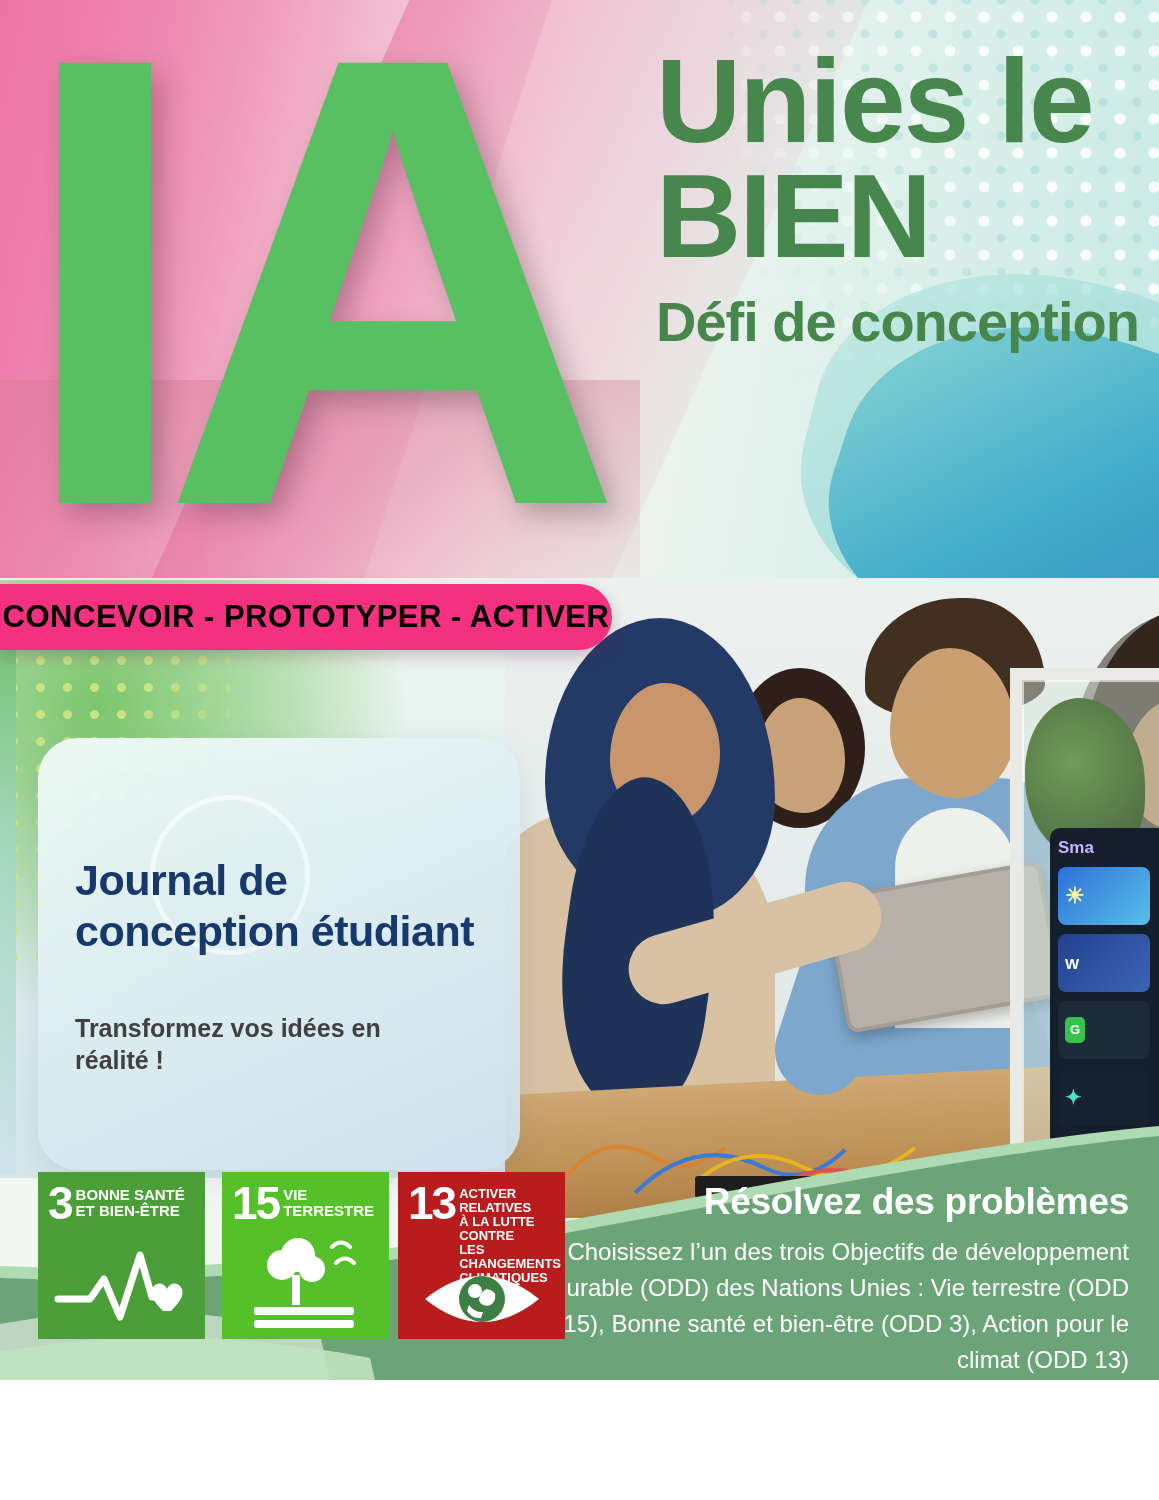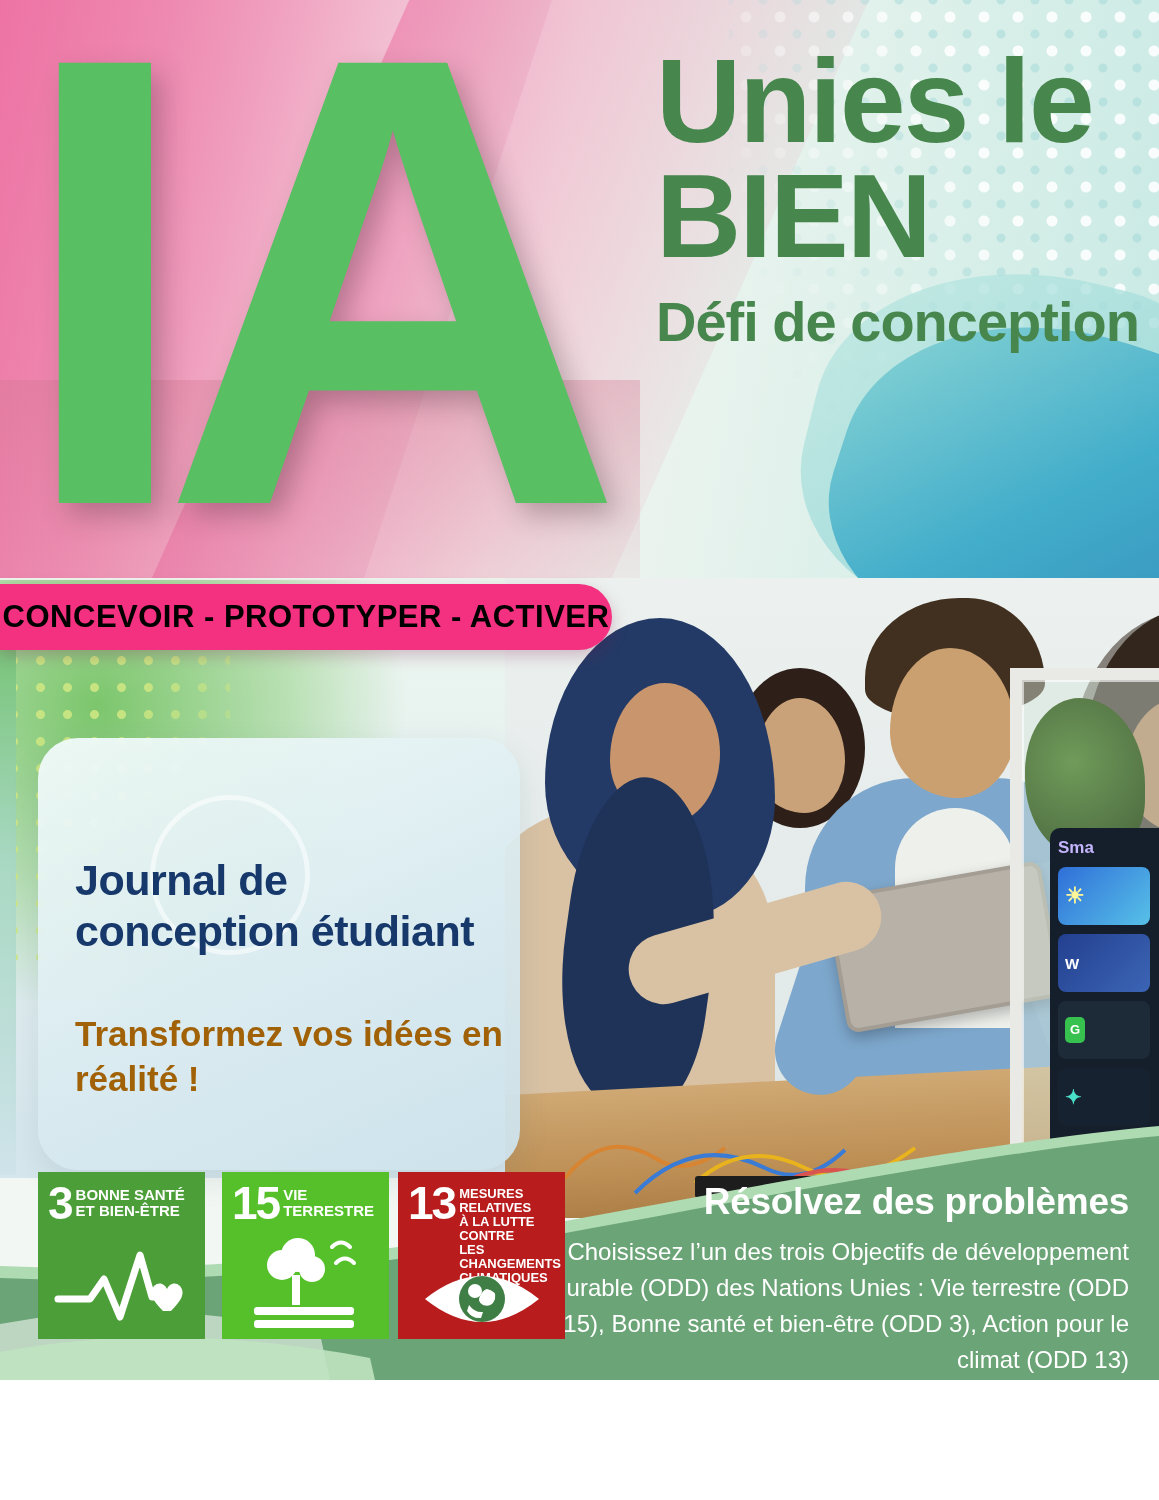--- a/index.html
+++ b/index.html
@@ -95,21 +95,21 @@
   .refresh{margin-top:12px;font-size:26px;color:#fff;}
   .wires{left:40px;top:520px;}
 
   
   .card{left:38px;top:738px;width:482px;height:432px;border-radius:40px;z-index:5;
     background:linear-gradient(155deg,rgba(240,250,248,.96) 0%,rgba(219,236,241,.92) 50%,rgba(205,226,236,.95) 100%);
     box-shadow:0 10px 30px rgba(60,90,110,.12);}
   .bubble-ring{left:150px;top:795px;width:150px;height:150px;border-radius:50%;z-index:5;
     border:5px solid rgba(255,255,255,.55);}
   .card-title{left:75px;top:855px;z-index:6;color:#17386b;font-weight:900;font-size:43px;line-height:1.18;letter-spacing:-.5px;}
-  .card-sub{left:75px;top:1012px;z-index:6;color:#a16207;font-weight:600;font-size:35px;line-height:1.28;}
+  .card-sub{left:75px;top:1012px;z-index:6;color:#404040;font-weight:600;font-size:25px;line-height:1.28;}
 
   
   .badge{width:167px;height:167px;z-index:7;color:#fff;padding:10px 10px;box-sizing:border-box;}
   .b-head{display:flex;align-items:flex-start;}
   .b-num{font-size:46px;font-weight:900;line-height:.95;letter-spacing:-2px;}
   .b-lbl{margin-left:4px;margin-top:5px;font-weight:800;line-height:1.08;}
   .b3{left:38px;top:1172px;background:#4c9f38;}
   .b15{left:222px;top:1172px;background:#56c02b;}
   .b13{left:398px;top:1172px;background:#b91c1c;}
   .b3 .b-lbl,.b15 .b-lbl{font-size:15px;}
@@ -280,21 +280,21 @@
         <rect x="18" y="76" width="100" height="8" rx="3" fill="#fff"></rect>
         <rect x="18" y="89" width="100" height="8" rx="3" fill="#fff"></rect>
       </svg>
     </div>
   </div>
 
   <div class="abs badge b13">
     <div class="b-head">
       <div class="b-num">13</div>
       <div class="b-lbl">
-        <div>MESURES RELATIVES</div>
+        <div>ACTIVER RELATIVES</div>
         <div>À LA LUTTE CONTRE</div>
         <div>LES CHANGEMENTS</div>
         <div>CLIMATIQUES</div>
       </div>
     </div>
     <div class="b-icon">
       <svg width="130" height="64" viewBox="0 0 130 64">
         <path d="M8,32 Q65,-14 122,32 Q65,78 8,32 Z" fill="#fff"></path>
         <circle cx="65" cy="32" r="23" fill="#3F7E44"></circle>
         <circle cx="58" cy="24" r="7" fill="#fff"></circle>

